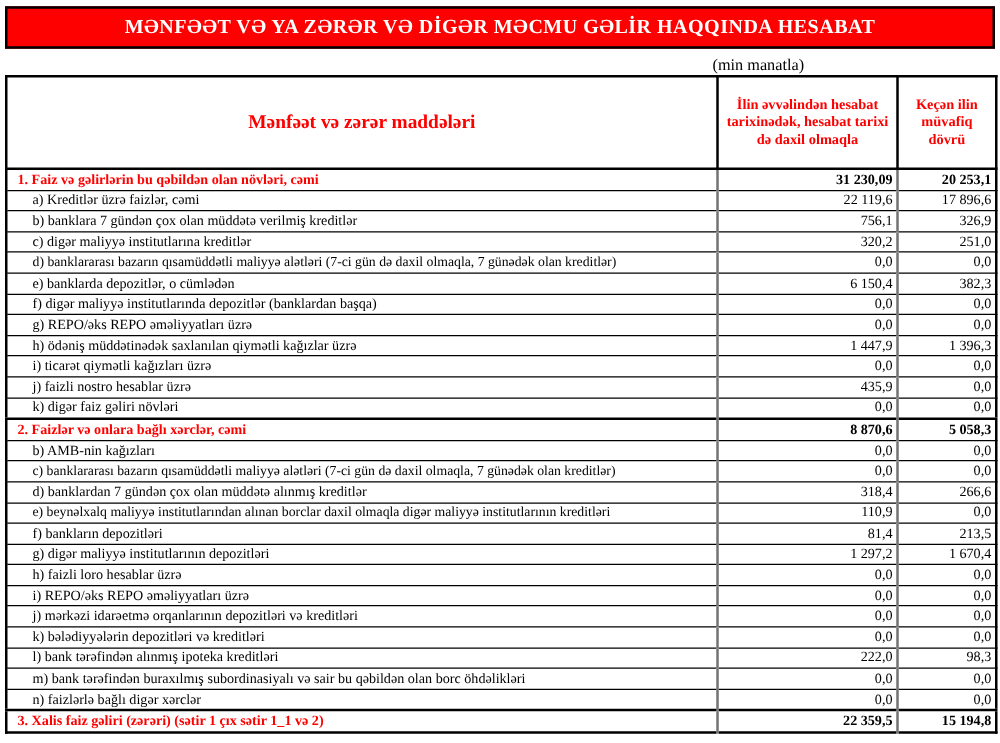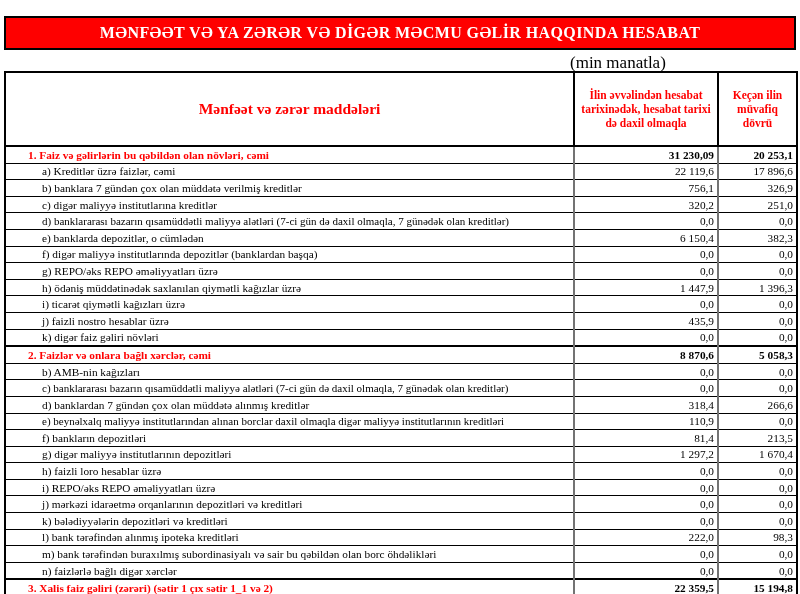--- a/index.html
+++ b/index.html
@@ -1,44 +1,44 @@
 <!DOCTYPE html>
 <html><head>
 <meta charset="utf-8">
 <style>
   html,body{margin:0;padding:0}
   body{
     width:800px;height:594px;overflow:hidden;background:#ffffff;color:#000;
     font-family:"Liberation Serif","DejaVu Serif",serif;
   }
   .banner{
-    margin:16px 4px 0 4px;height:30px;border:2px solid #000;background:#fe0000;
+    margin:5px 4px 0 4px;height:30px;border:2px solid #000;background:#fe0000;
     display:flex;align-items:center;justify-content:center;
   }
   .banner-text{color:#fff;font-weight:bold;font-size:16px;letter-spacing:.4px;white-space:nowrap}
-  .unit-note{margin:6px 4px 2px 570px;font-size:17px;line-height:13px}
+  .unit-note{margin:6px 4px 2px 570px;font-size:13px;line-height:13px}
   table{
     border-collapse:collapse;table-layout:fixed;width:792px;margin:0 0 0 4px;
     border:2px solid #000;
   }
   col.c1{width:569px}col.c2{width:144px}col.c3{width:79px}
   tr.head{height:74px}
   th{
     border:2px solid #000;color:#ff0000;font-weight:bold;text-align:center;
     vertical-align:middle;padding:6px;
   }
   th.items{font-size:15.5px}
   th.period{font-size:11.5px;line-height:14px}
   td{
     border:1px solid #000;height:15.6px;font-size:11.3px;line-height:12px;
     padding:0 3px;white-space:nowrap;overflow:hidden;vertical-align:middle;
   }
   td.val{text-align:right;border-left:2px solid #737373}
-  td.label{padding-left:22px}
-  td.label.sub{padding-left:36px}
+  td.label{padding-left:8px}
+  td.label.sub{padding-left:20px}
   td.label.tight{font-size:11px}
   tr.section td{font-weight:bold;border-top:2px solid #000}
   tr.section td.label{color:#ff0000}
 </style>
 </head>
 <body>
 
 <div class="banner">
   <span class="banner-text">MƏNFƏƏT VƏ YA ZƏRƏR VƏ DİGƏR MƏCMU GƏLİR HAQQINDA HESABAT</span>
 </div>

